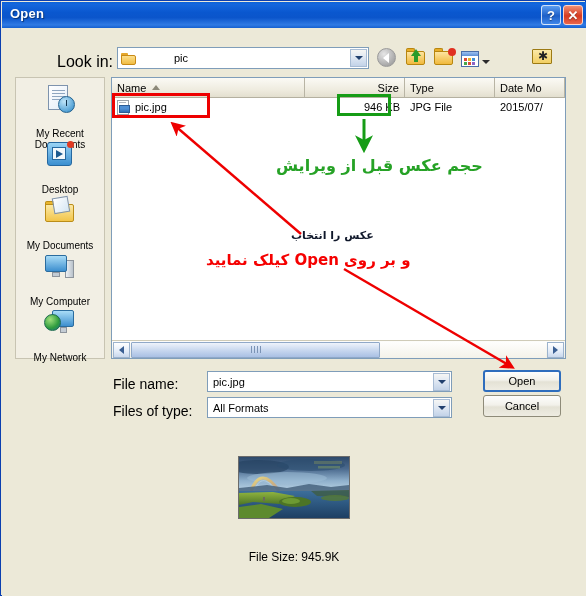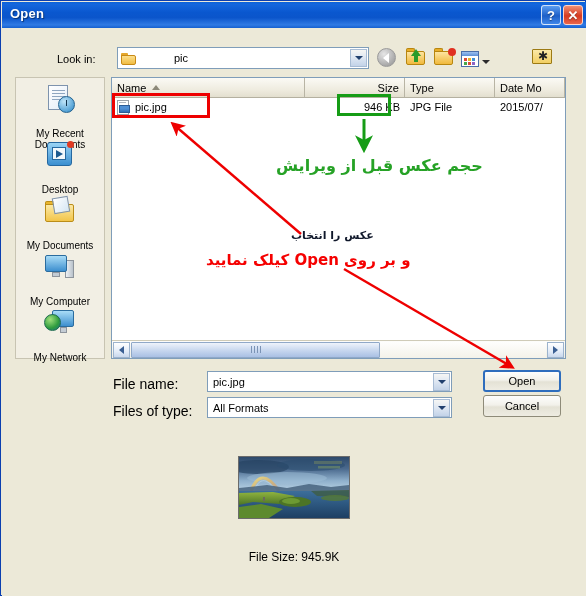--- a/index.html
+++ b/index.html
@@ -87,21 +87,21 @@
     left: 1px; top: 27px;
     width: 584px;
     height: 568px;
     background: #ece9d8;
   }
 
   
   .lookin-label {
     position: absolute;
     left: 56px; top: 52px;
-    font-size: 11px;
+    font-size: 16px;
     color: #000;
   }
   .lookin-combo {
     position: absolute;
     left: 116px; top: 46px;
     width: 252px;
     height: 22px;
     background: #ffffff;
     border: 1px solid #7f9db9;
     box-sizing: border-box;

